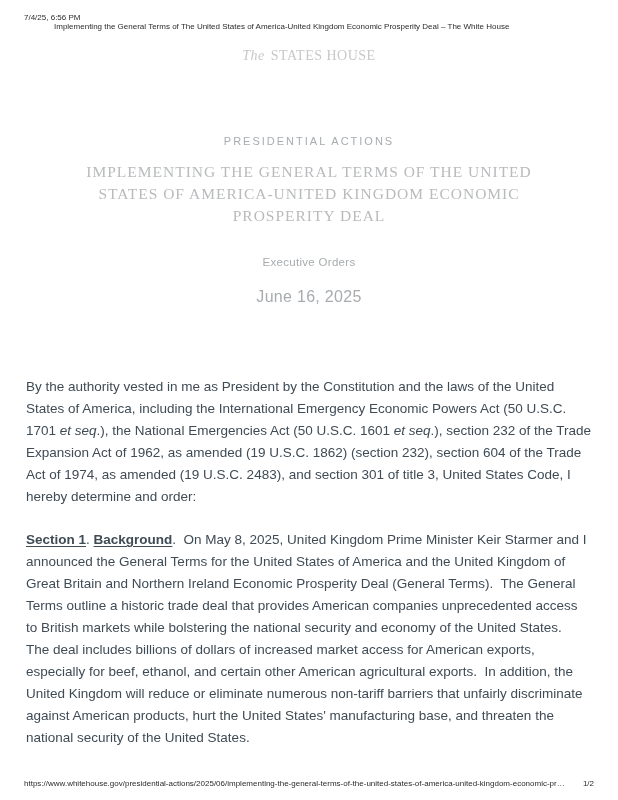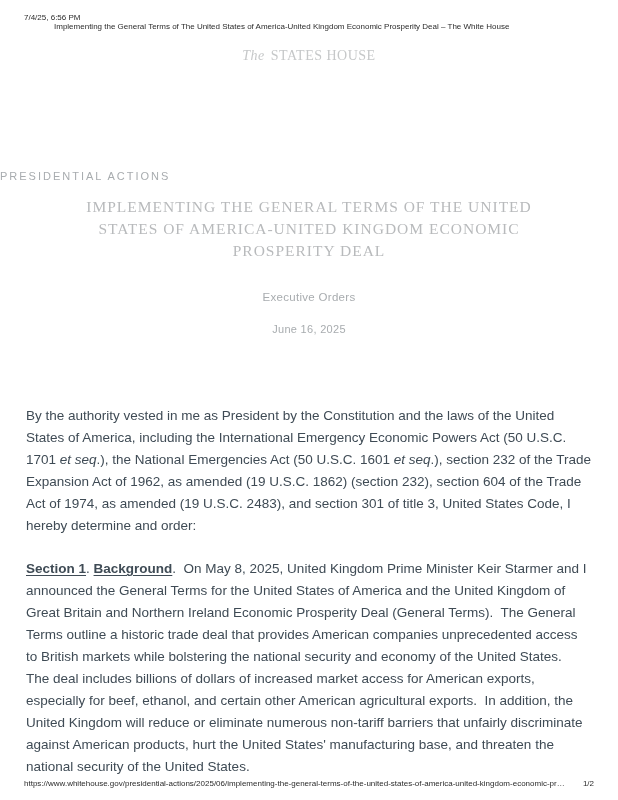--- a/index.html
+++ b/index.html
@@ -63,22 +63,22 @@
     font-family: "Liberation Serif", serif;
     font-size: 14px;
     letter-spacing: 0.5px;
   }
   .masthead .the {
     font-style: italic;
     margin-right: 6px;
   }
   
   .eyebrow {
-    margin-top: 106px;
-    text-align: left;
+    margin-top: 71px;
+    text-align: center;
     color: #a8acaf;
     font-size: 11px;
     letter-spacing: 2px;
   }
   .doc-title {
     margin: 14px auto 0 auto;
     max-width: 470px;
     text-align: center;
     color: #b8babc;
     font-family: "Liberation Serif", serif;
@@ -90,21 +90,21 @@
     margin-top: 29px;
     text-align: center;
     color: #a8acaf;
     font-size: 11.5px;
     letter-spacing: 0.3px;
   }
   .pub-date {
     margin-top: 20px;
     text-align: center;
     color: #a8acaf;
-    font-size: 11px;
+    font-size: 16px;
     letter-spacing: 0.3px;
   }
   
   .article-body {
     margin: 70px 26px 0 26px;
     color: #3f4b55;
     font-size: 13.5px;
     line-height: 22px;
   }
   .article-body p {

